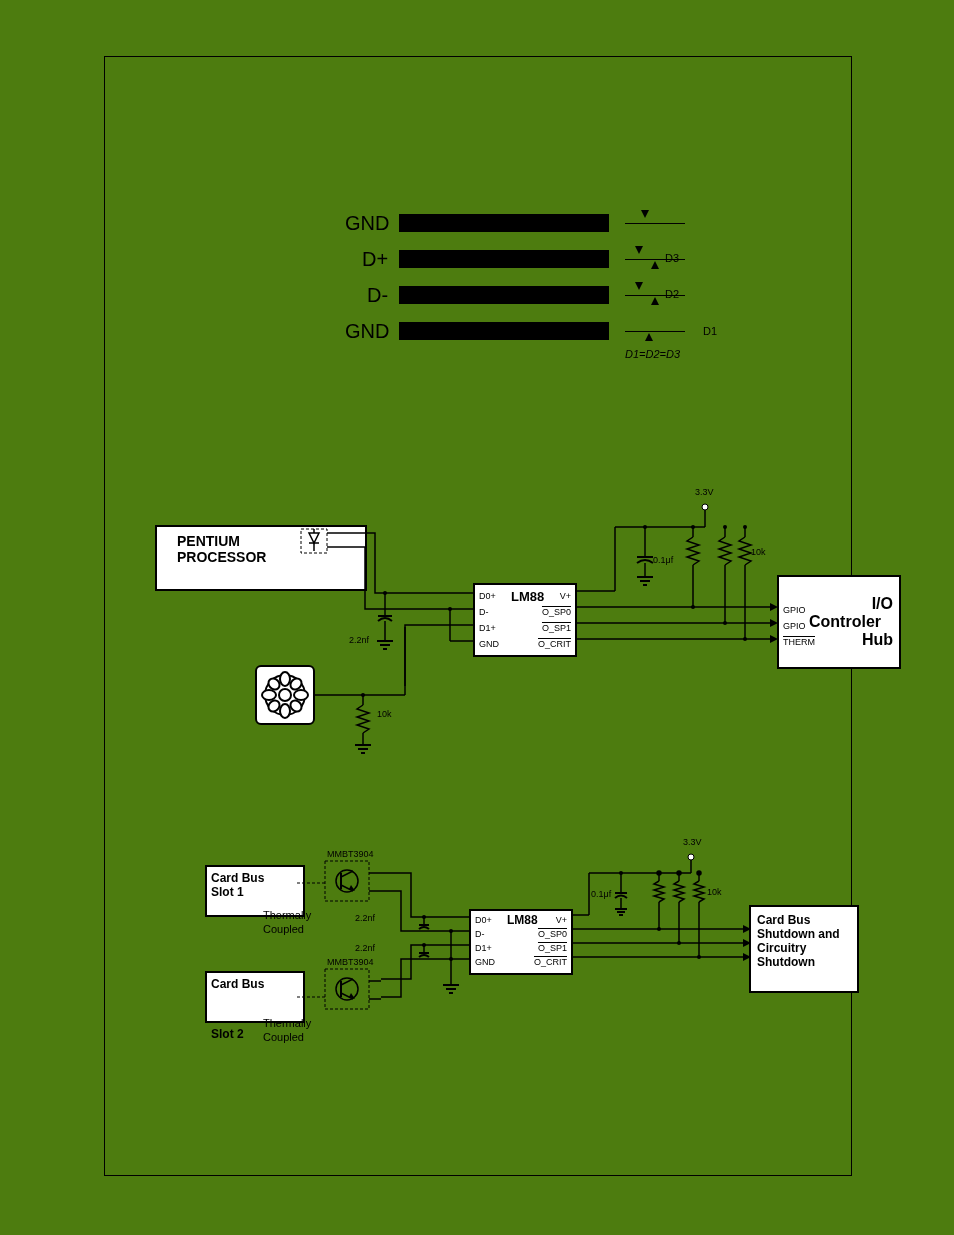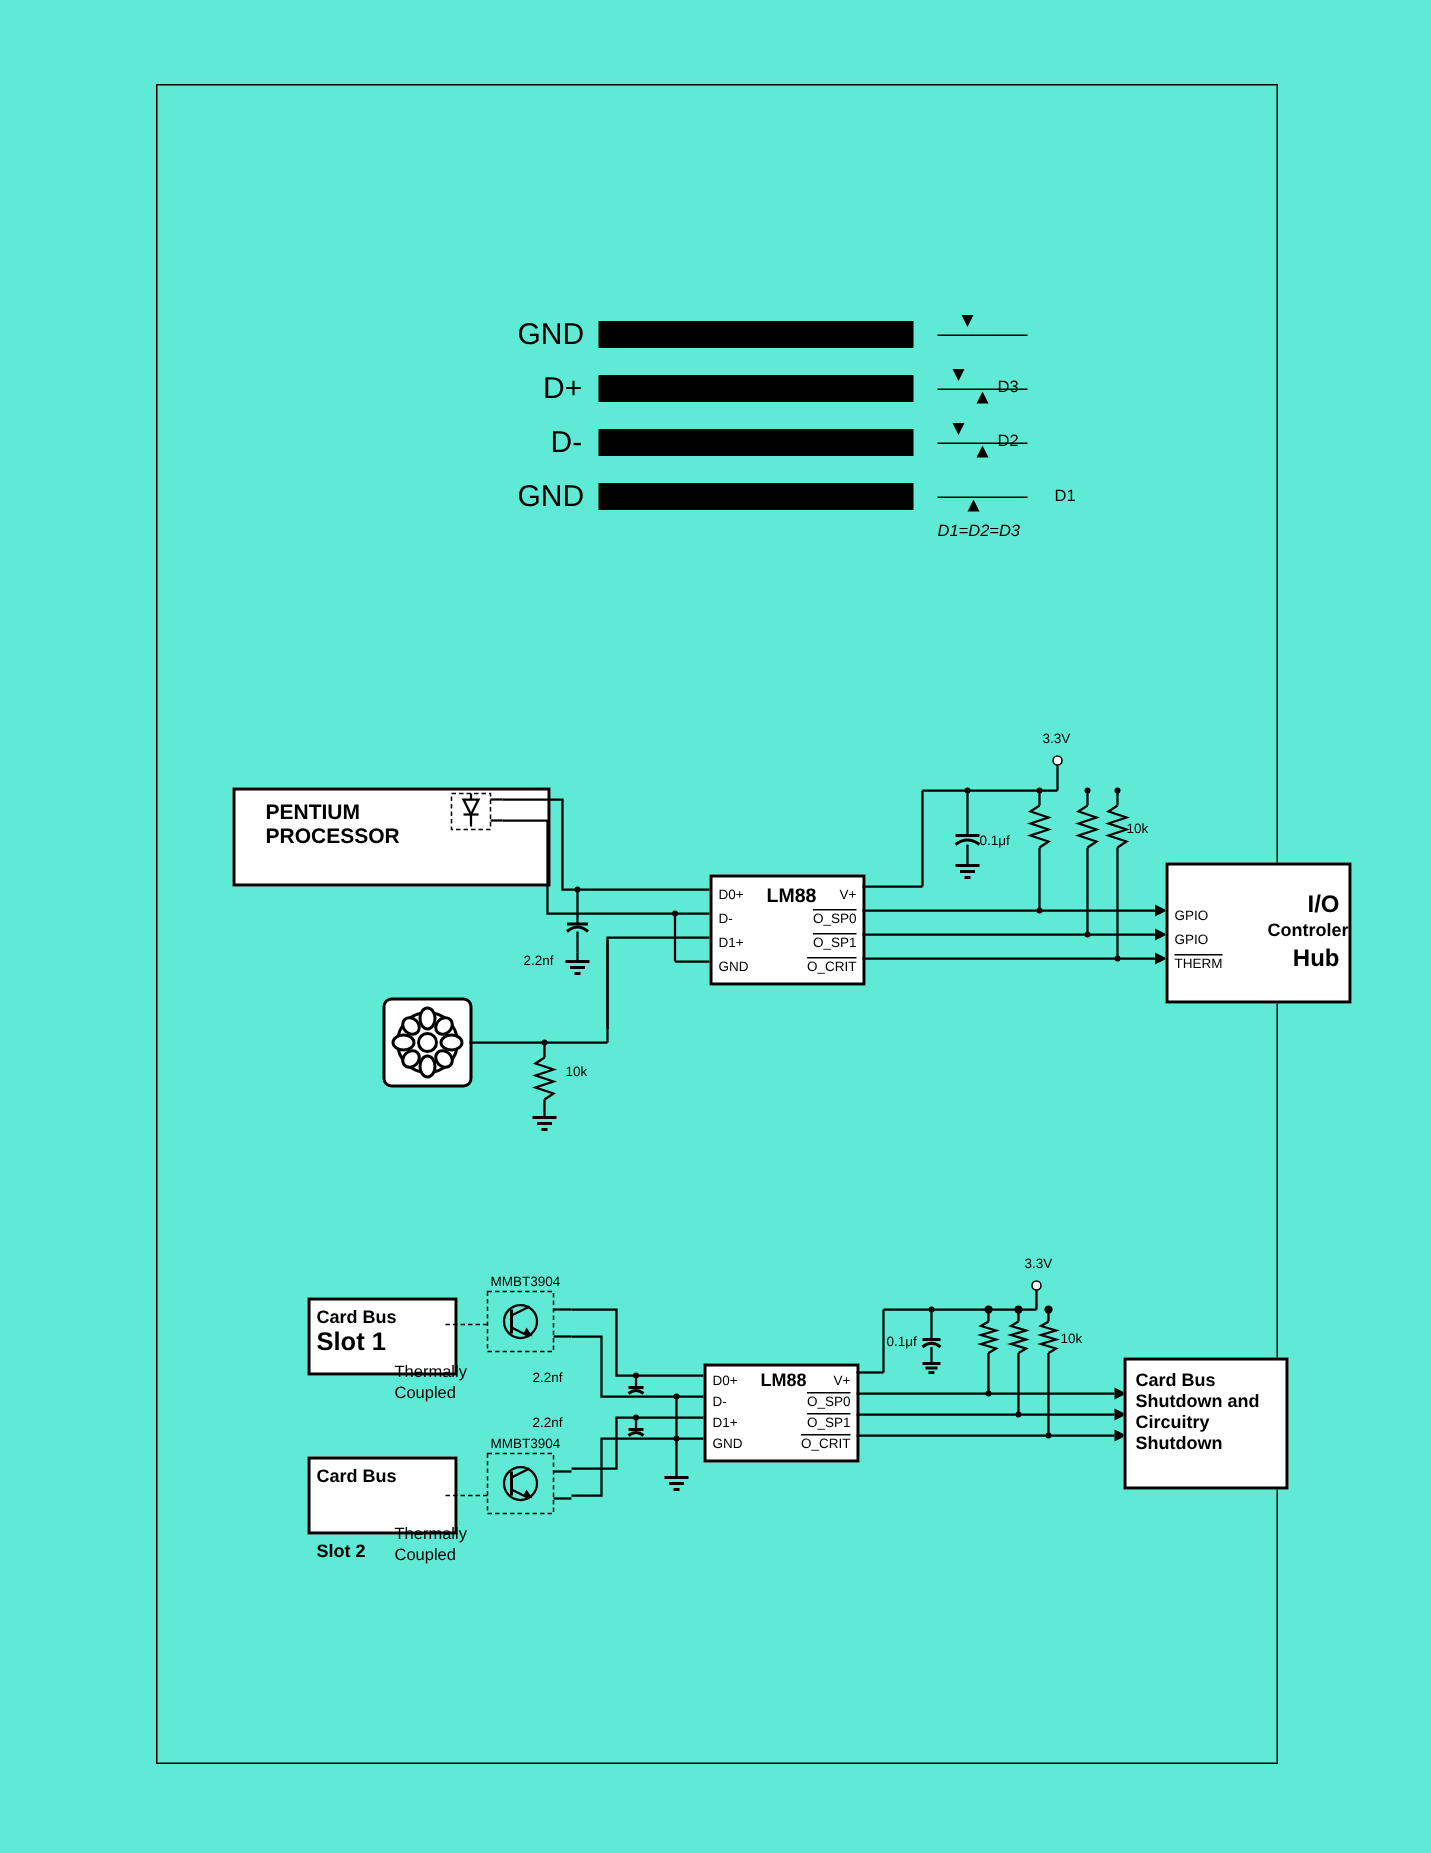--- a/index.html
+++ b/index.html
@@ -5,21 +5,21 @@
   body {
     margin: 0;
     padding: 0;
     background: white;
     font-family: Arial, Helvetica, sans-serif;
   }
   .page {
     width: 954px;
     height: 1235px;
     position: relative;
-    background: #5eead4;
+    background: #4d7c0f;
   }
   .frame {
     position: absolute;
     left: 104px;
     top: 56px;
     width: 746px;
     height: 1118px;
     border: 1px solid #000;
   }
   .abs { position: absolute; }
@@ -205,21 +205,21 @@
       </svg>
       <div class="abs tiny" style="left:540px; top:0px;">3.3V</div>
       <div class="abs tiny" style="left:498px; top:68px;">0.1μf</div>
       <div class="abs tiny" style="left:596px; top:60px;">10k</div>
 
       <div class="abs box" style="left:622px; top:88px; width:120px; height:90px;">
         <div class="abs tiny" style="left:4px; top:28px;">GPIO</div>
         <div class="abs tiny" style="left:4px; top:44px;">GPIO</div>
         <div class="abs tiny overline" style="left:4px; top:60px;">THERM</div>
         <div class="abs bold" style="right:6px; top:18px; font-size:16px; text-align:right;">I/O</div>
-        <div class="abs bold" style="right:0; top:36px; font-size:12px;">Controler</div>
+        <div class="abs bold" style="right:18px; top:36px; font-size:16px;">Controler</div>
         <div class="abs bold" style="right:6px; top:54px; font-size:16px;">Hub</div>
       </div>
 
       <div class="fan-outer" style="left:100px; top:178px;">
         <svg width="44" height="44">
           <circle cx="22" cy="22" r="20" fill="none" stroke="#000" stroke-width="2"></circle>
           <circle cx="22" cy="22" r="6" fill="none" stroke="#000" stroke-width="2"></circle>
           <g fill="white" stroke="#000" stroke-width="2">
             <ellipse cx="22" cy="6" rx="5" ry="7"></ellipse>
             <ellipse cx="22" cy="38" rx="5" ry="7"></ellipse>
@@ -244,21 +244,21 @@
         <line x1="45" y1="62" x2="55" y2="62" stroke="#000" stroke-width="2"></line>
         <line x1="48" y1="66" x2="52" y2="66" stroke="#000" stroke-width="2"></line>
       </svg>
       <div class="abs tiny" style="left:222px; top:222px;">10k</div>
     </div>
 
     <div class="abs" style="left:100px; top:796px; width:640px; height:230px;">
 
       <div class="abs box" style="left:0; top:12px; width:88px; height:40px; padding:4px;">
         <div class="bold" style="font-size:12px;">Card Bus</div>
-        <div class="bold" style="font-size:17px;">Slot 1</div>
+        <div class="bold" style="font-size:12px;">Slot 1</div>
       </div>
 
       <div class="abs box" style="left:0; top:118px; width:88px; height:40px; padding:4px;">
         <div class="bold" style="font-size:12px;">Card Bus</div>
         <div class="bold" style="font-size:12px;margin-top:36px;">Slot 2</div>
       </div>
 
       <svg class="abs" style="left:120px; top:8px;" width="60" height="50">
         <rect x="0" y="0" width="44" height="40" fill="none" stroke="#000" stroke-dasharray="3 2"></rect>
         <circle cx="22" cy="20" r="11" fill="none" stroke="#000" stroke-width="1.5"></circle>

